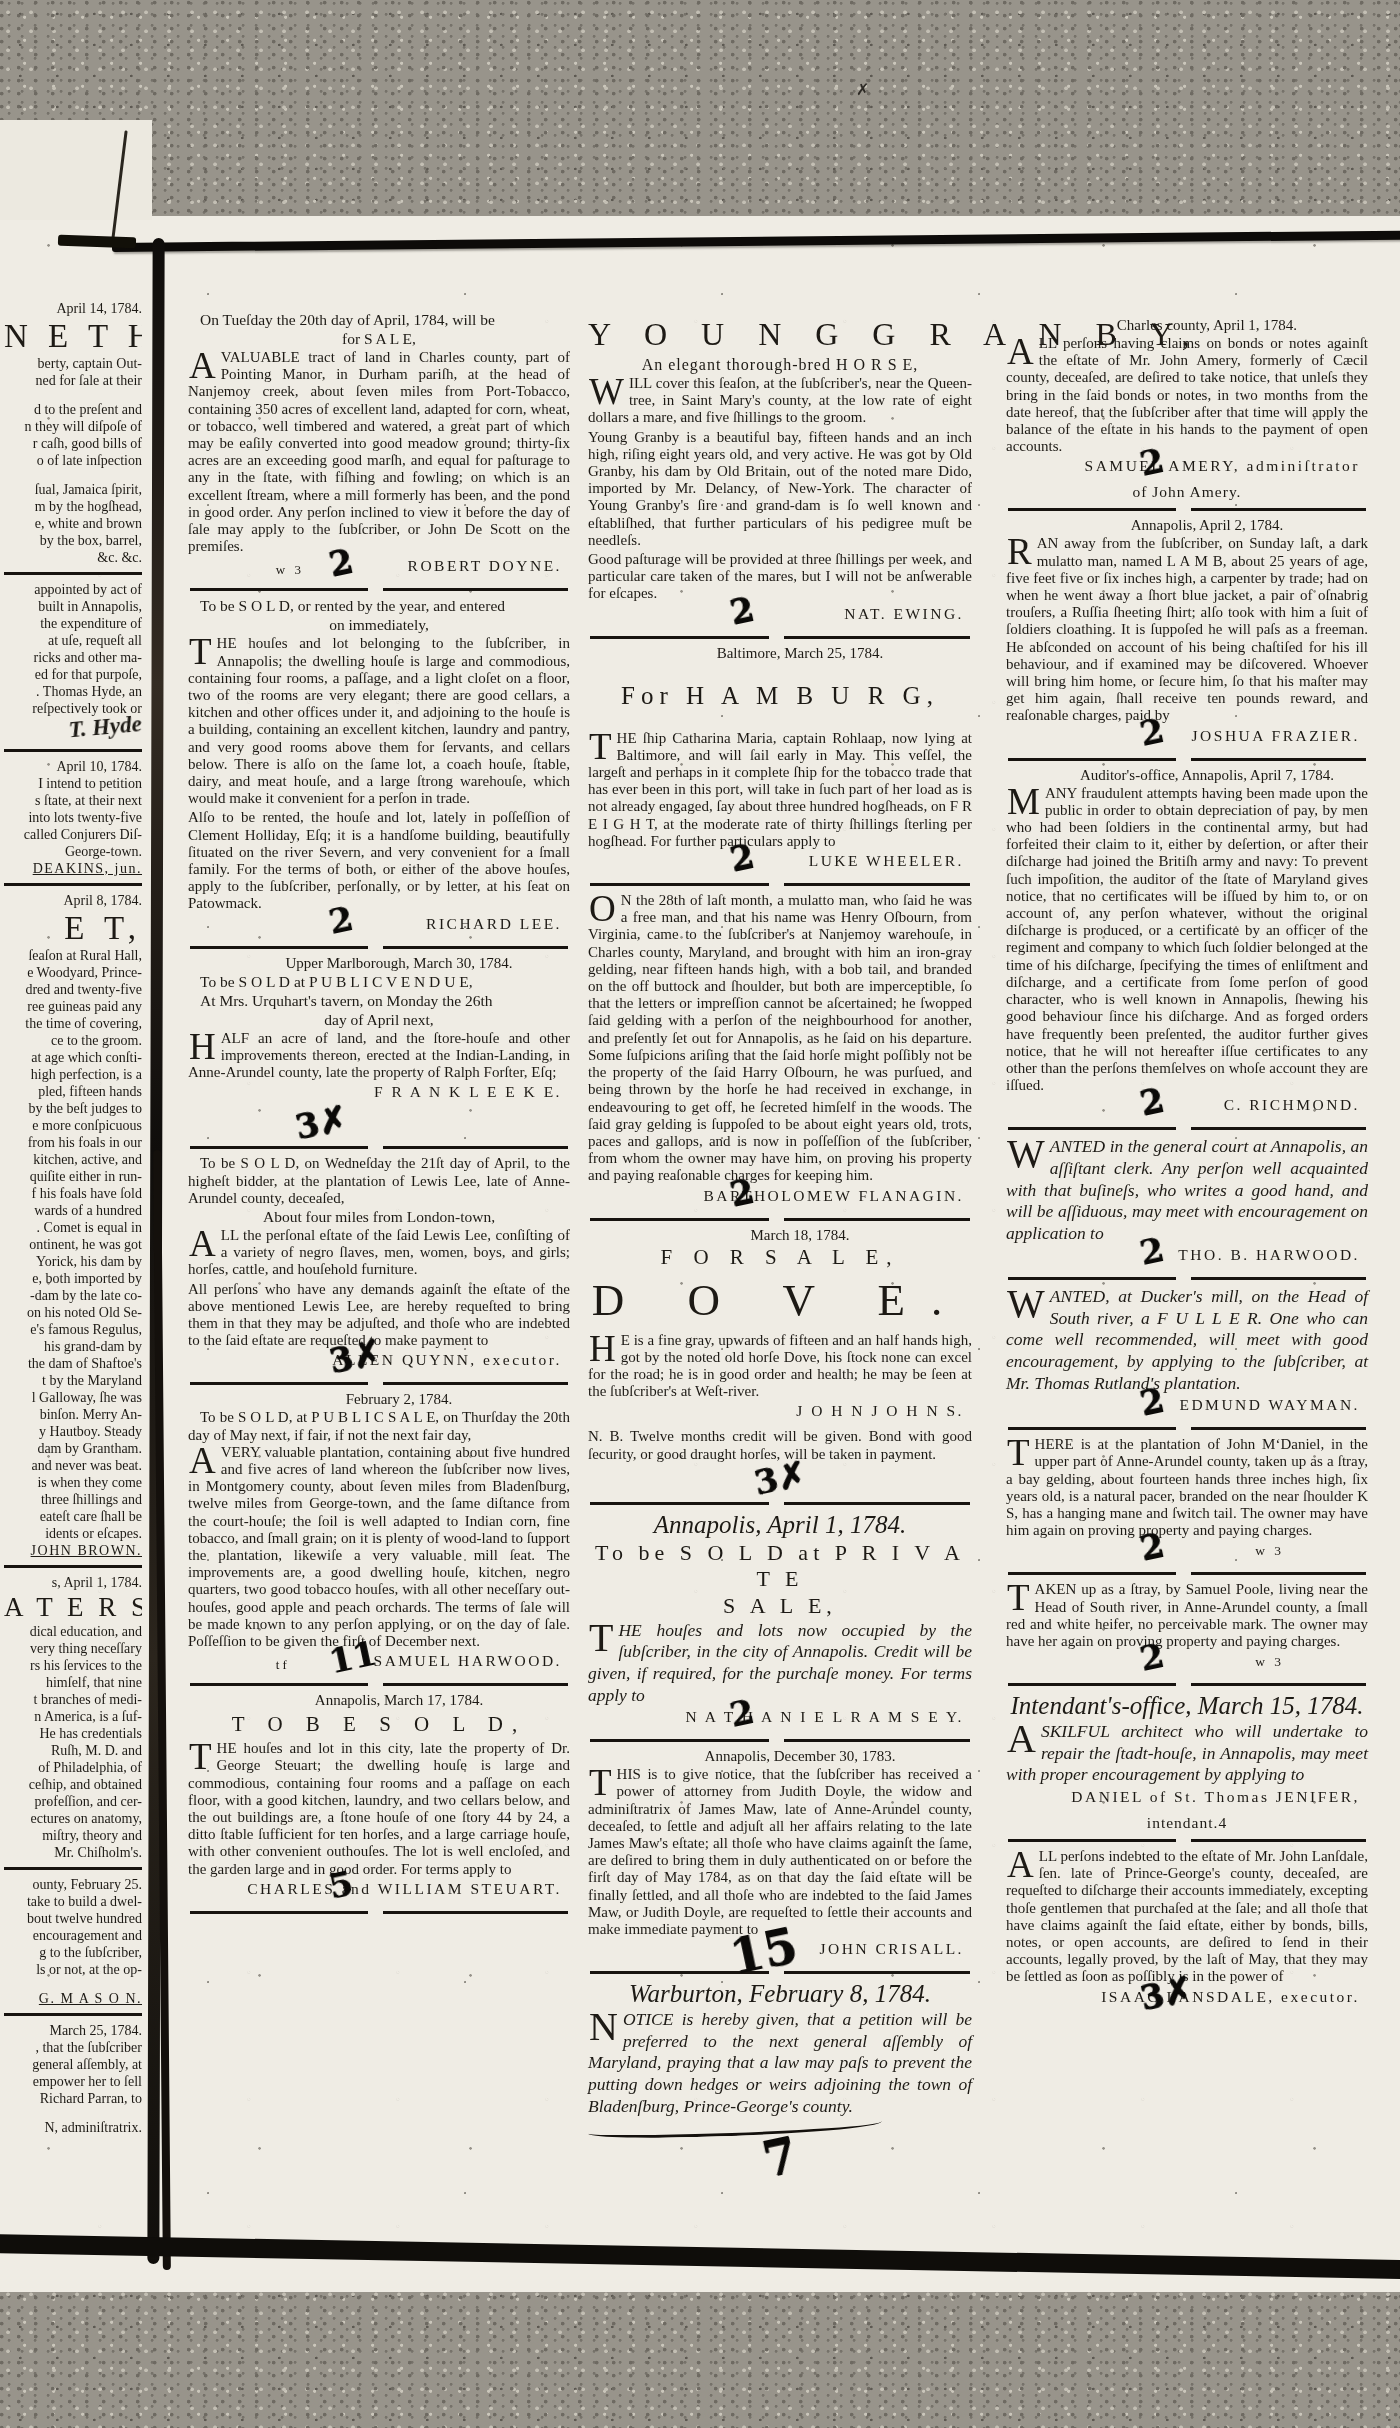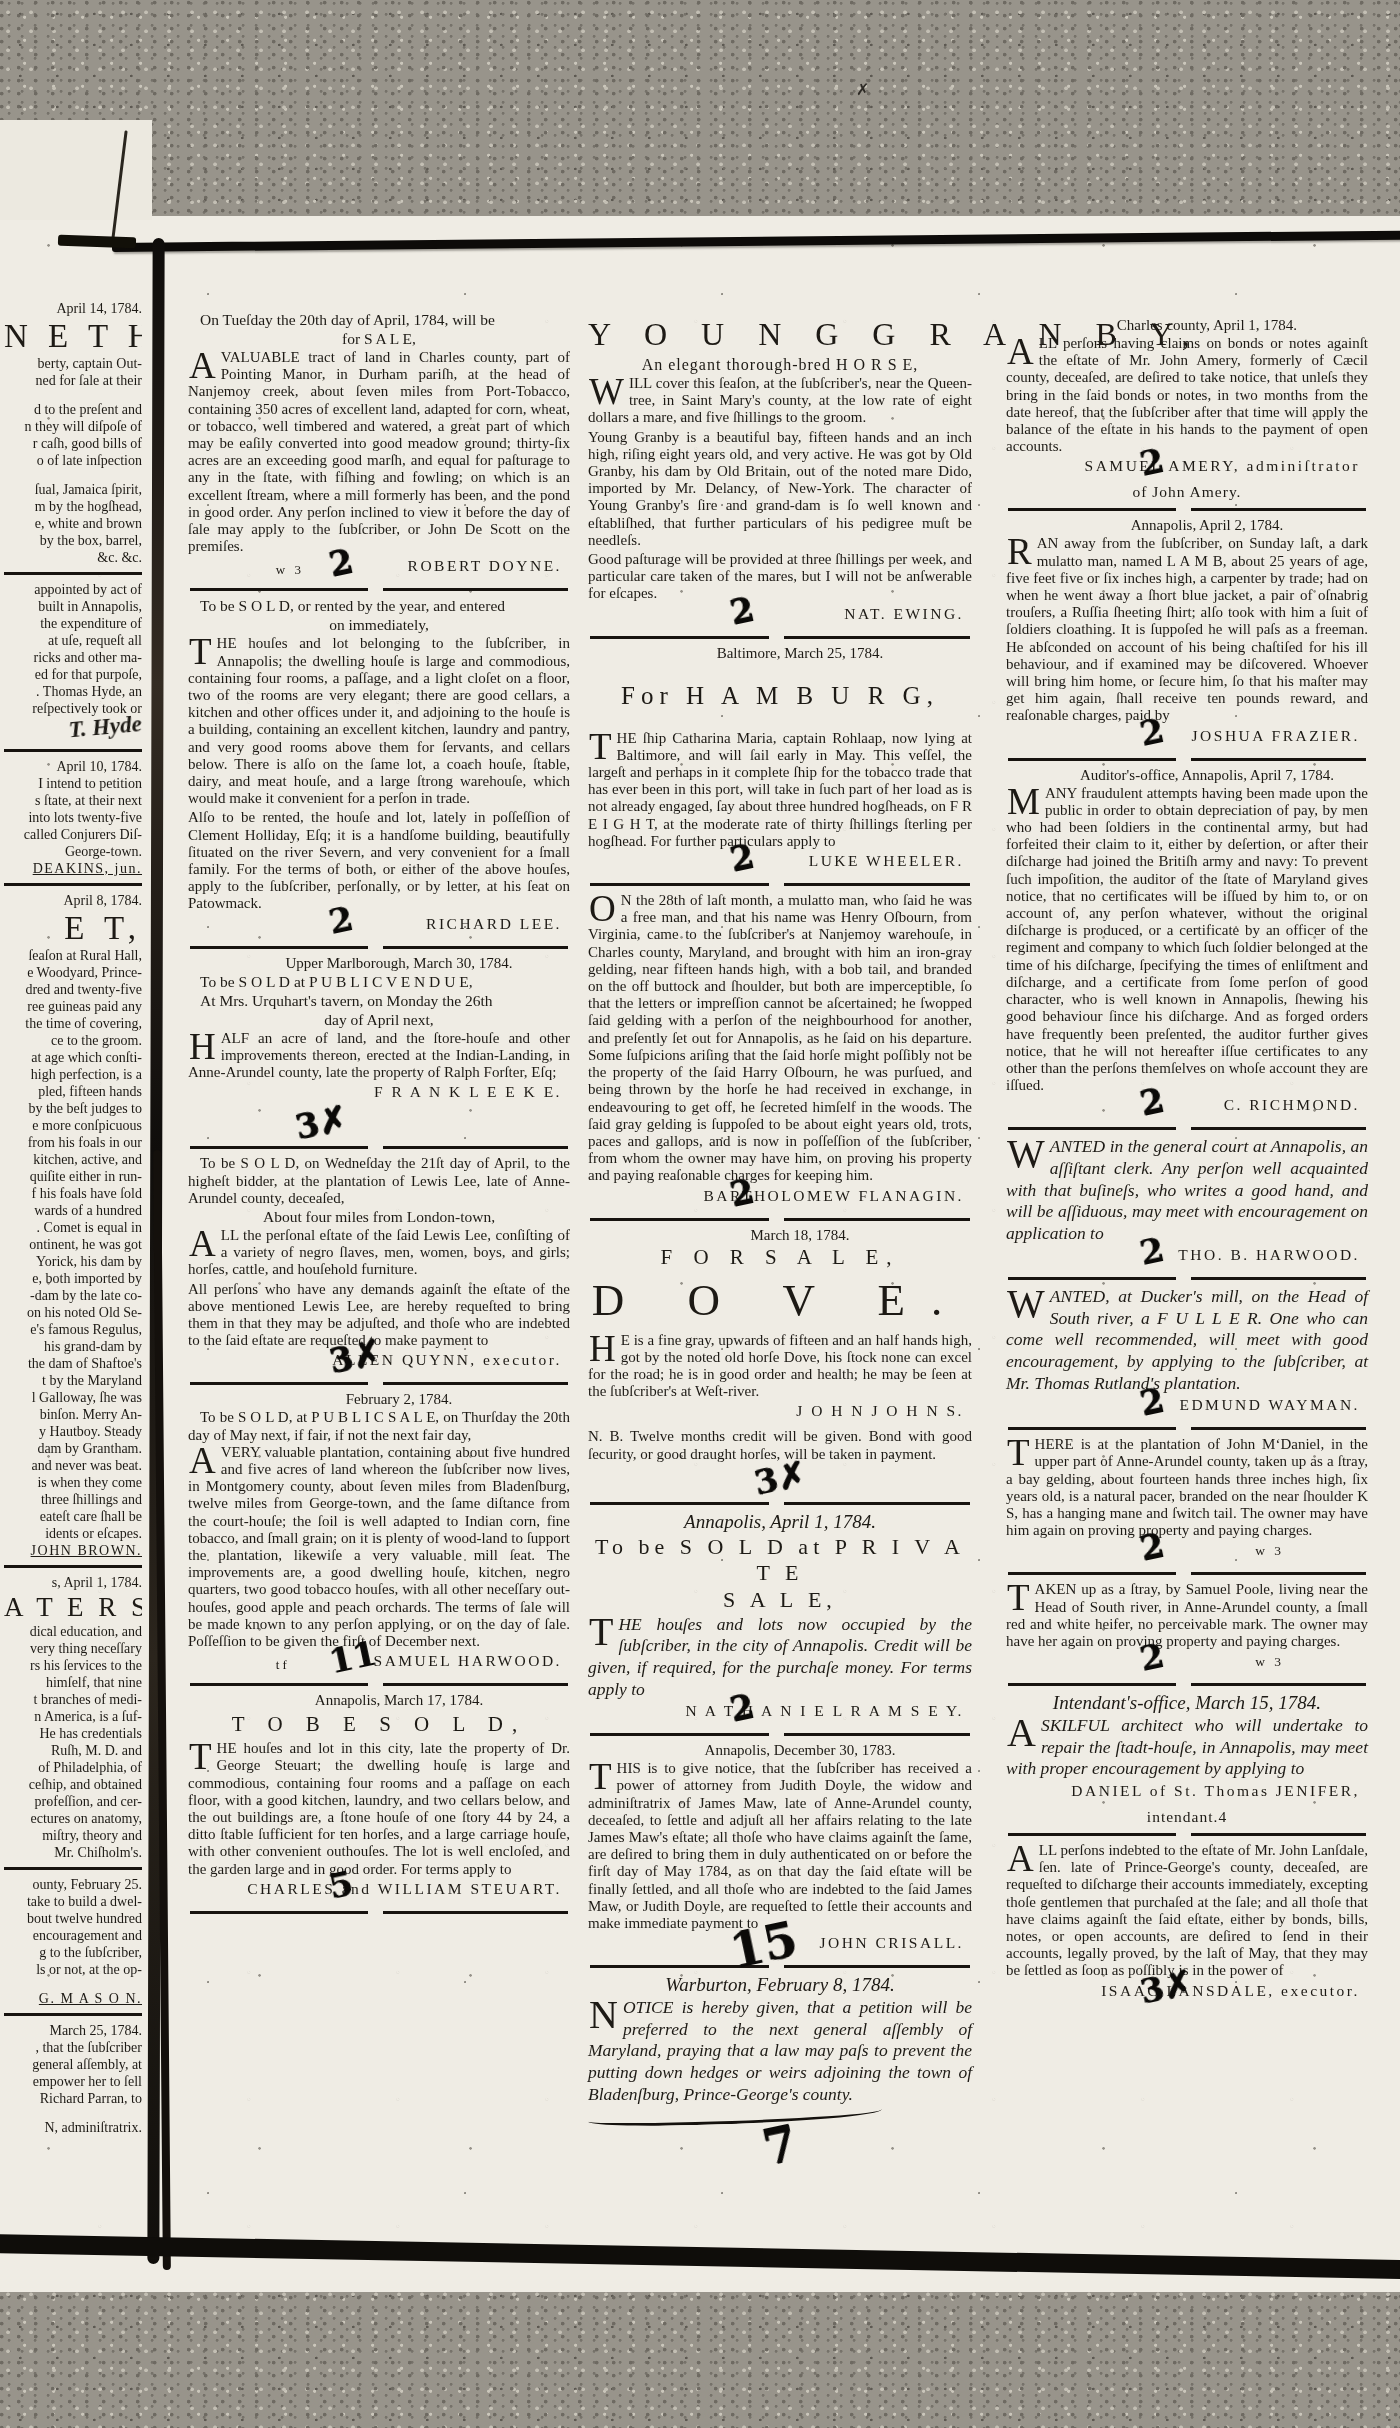--- a/index.html
+++ b/index.html
@@ -52,21 +52,21 @@
 
   
   .col{position:absolute;}
   #col1{left:188px;top:310px;width:382px;}
   #col2{left:588px;top:314px;width:384px;}
   #col3{left:974px;top:316px;width:362px;margin-left:32px;}
   .ad{margin:0;}
   .rule{height:3px;margin:7px 2px 6px;background:
         linear-gradient(90deg,#17130f 0 47%,transparent 47% 51%,#17130f 51% 100%);}
   .date{font-size:15px;text-align:center;padding-left:40px;margin:1px 0;}
-  .date.i{font-style:italic;font-size:19px;padding-left:0;}
+  .date.i{font-style:italic;font-size:25px;padding-left:0;}
   .h{text-align:center;margin:1px 0;}
   .h.line{text-align:left;text-indent:12px;font-size:15.5px;}
   .h.ctr{font-size:15.5px;}
   .h.granby{font-size:32px;letter-spacing:13px;white-space:nowrap;margin:2px 0 3px;}
   .h.subhead{font-size:16px;letter-spacing:1px;}
   .h.hamburg{font-size:25px;letter-spacing:6px;margin:20px 0;}
   .h.forsale{font-size:21px;letter-spacing:8px;}
   .h.dove{font-size:45px;letter-spacing:26px;margin:4px 0 6px;white-space:nowrap;}
   .h.private{font-size:22px;letter-spacing:5px;}
   .h.tobesold{font-size:21px;letter-spacing:9px;margin:3px 0;}

